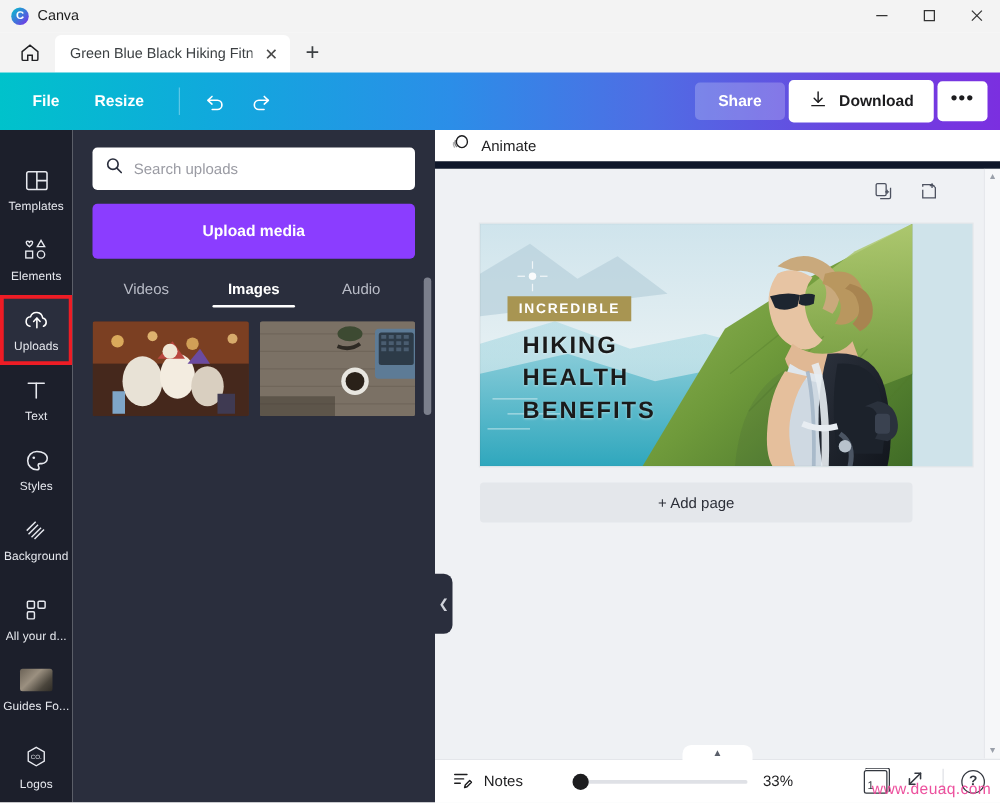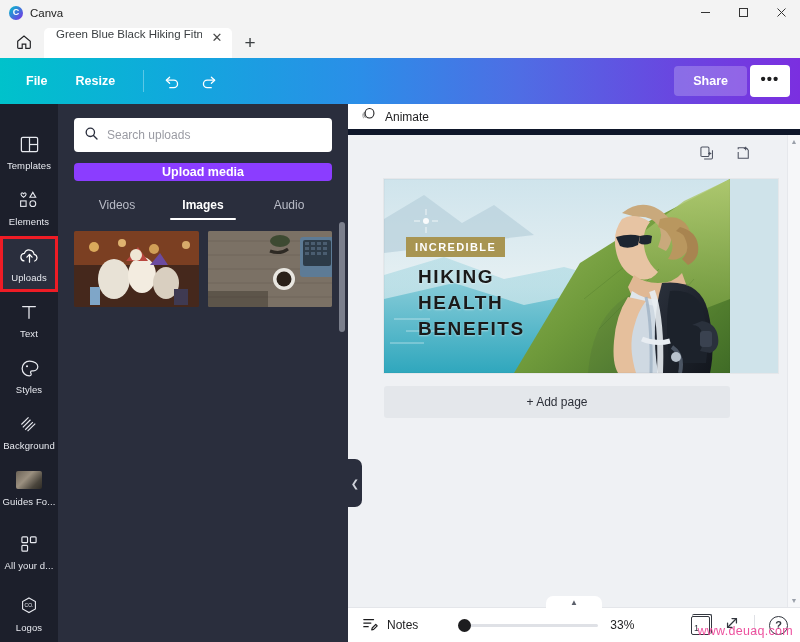--- a/index.html
+++ b/index.html
@@ -49,21 +49,21 @@
   }
   .home-btn {
     width: 40px; height: 32px;
     display: flex; align-items: center; justify-content: center;
     color: #202124;
   }
   .tab {
     height: 30px; min-width: 188px; max-width: 188px;
     background: #fff;
     border-radius: 5px 5px 0 0;
-    display: flex; align-items: flex-start;
+    display: flex; align-items: center;
     padding: 0 6px 0 12px;
     gap: 6px;
   }
   .tab-title {
     font-size: 11.5px; color: #3c4043;
     white-space: nowrap; overflow: hidden; text-overflow: clip;
     flex: 1 1 auto; max-width: 148px;
   }
   .tab-close {
     width: 18px; height: 18px; flex: 0 0 18px;
@@ -164,21 +164,21 @@
     display: flex; align-items: center; padding: 0 10px; gap: 8px;
   }
   .search-box input {
     border: none; outline: none; width: 100%;
     font-size: 12px; color: #2a2e3d;
     font-family: "Liberation Sans", sans-serif;
     background: transparent;
   }
   .search-box input::placeholder { color: #9a9ba3; }
   .upload-btn {
-    margin-top: 11px; height: 18px;
+    margin-top: 11px; height: 44px;
     background: #8b3dff; border-radius: 4px;
     display: flex; align-items: center; justify-content: center;
     color: #fff; font-size: 12.5px; font-weight: bold;
   }
   .tabs {
     margin-top: 10px; display: flex; align-items: stretch;
   }
   .ptab {
     flex: 1 1 0; text-align: center;
     font-size: 12px; color: #b9bcc7;
@@ -385,20 +385,30 @@
       </svg>
     </div>
     <div class="tb-icon">
       <svg width="19" height="19" viewBox="0 0 22 22" fill="none" stroke="#fff" stroke-width="1.5" stroke-linecap="round" stroke-linejoin="round">
         <path d="M16.5 9.5H8.3a4.3 4.3 0 0 0 0 8.6H13"></path>
           <polyline points="13.2,6 17,9.6 13.2,13"></polyline>
       </svg>
     </div>
     <div class="tb-right">
       <div class="share-btn">Share</div>
+      <div class="download-btn">
+        <span>
+          <svg width="15" height="15" viewBox="0 0 18 18" fill="none" stroke="#1d1d1f" stroke-width="1.4" stroke-linecap="round" stroke-linejoin="round">
+            <line x1="9" y1="2" x2="9" y2="11.5"></line>
+              <polyline points="5.2,8 9,11.8 12.8,8"></polyline>
+              <line x1="3" y1="15" x2="15" y2="15"></line>
+          </svg>
+        </span>
+        <span>Download</span>
+      </div>
       <div class="more-btn">•••</div>
     </div>
   </div>
 
   <div class="body">
 
     <div class="rail">
 
       <div class="rail-item">
         <span class="ico">
@@ -459,36 +469,36 @@
           <svg width="21" height="21" viewBox="0 0 22 22" stroke="#e7e9ef" stroke-width="1.2">
             <line x1="4" y1="14" x2="12" y2="6"></line>
               <line x1="6.5" y1="16.5" x2="14.5" y2="8.5"></line>
             <line x1="9" y1="18" x2="17" y2="10"></line>
               <line x1="2.5" y1="11" x2="10" y2="3.5"></line>
           </svg>
         </span>
         <span class="lbl">Background</span>
       </div>
 
-      <div class="rail-item">
-        <span class="ico">
-          <span class="rail-thumb"></span>
-        </span>
-        <span class="lbl">Guides Fo...</span>
-      </div>
-
       <div class="rail-item" style="margin-top:8px;">
         <span class="ico">
           <svg width="20" height="20" viewBox="0 0 22 22" fill="none" stroke="#e7e9ef" stroke-width="1.3">
             <rect x="3.2" y="3.2" width="6.2" height="6.2" rx="1"></rect>
               <rect x="12.6" y="3.2" width="6.2" height="6.2" rx="1"></rect>
             <rect x="3.2" y="12.6" width="6.2" height="6.2" rx="1"></rect>
           </svg>
         </span>
         <span class="lbl">All your d...</span>
+      </div>
+
+      <div class="rail-item">
+        <span class="ico">
+          <span class="rail-thumb"></span>
+        </span>
+        <span class="lbl">Guides Fo...</span>
       </div>
 
       <div class="rail-item" style="margin-top:6px;">
         <span class="ico">
           <svg width="22" height="22" viewBox="0 0 24 24" fill="none" stroke="#e7e9ef" stroke-width="1.2">
             <polygon points="12,3.2 19,7.2 19,15.2 12,19.2 5,15.2 5,7.2"></polygon>
             <text x="12" y="13.6" font-size="5.4" fill="#e7e9ef" stroke="none" text-anchor="middle" font-family="Liberation Sans">CO.</text>
           </svg>
         </span>
         <span class="lbl">Logos</span>

